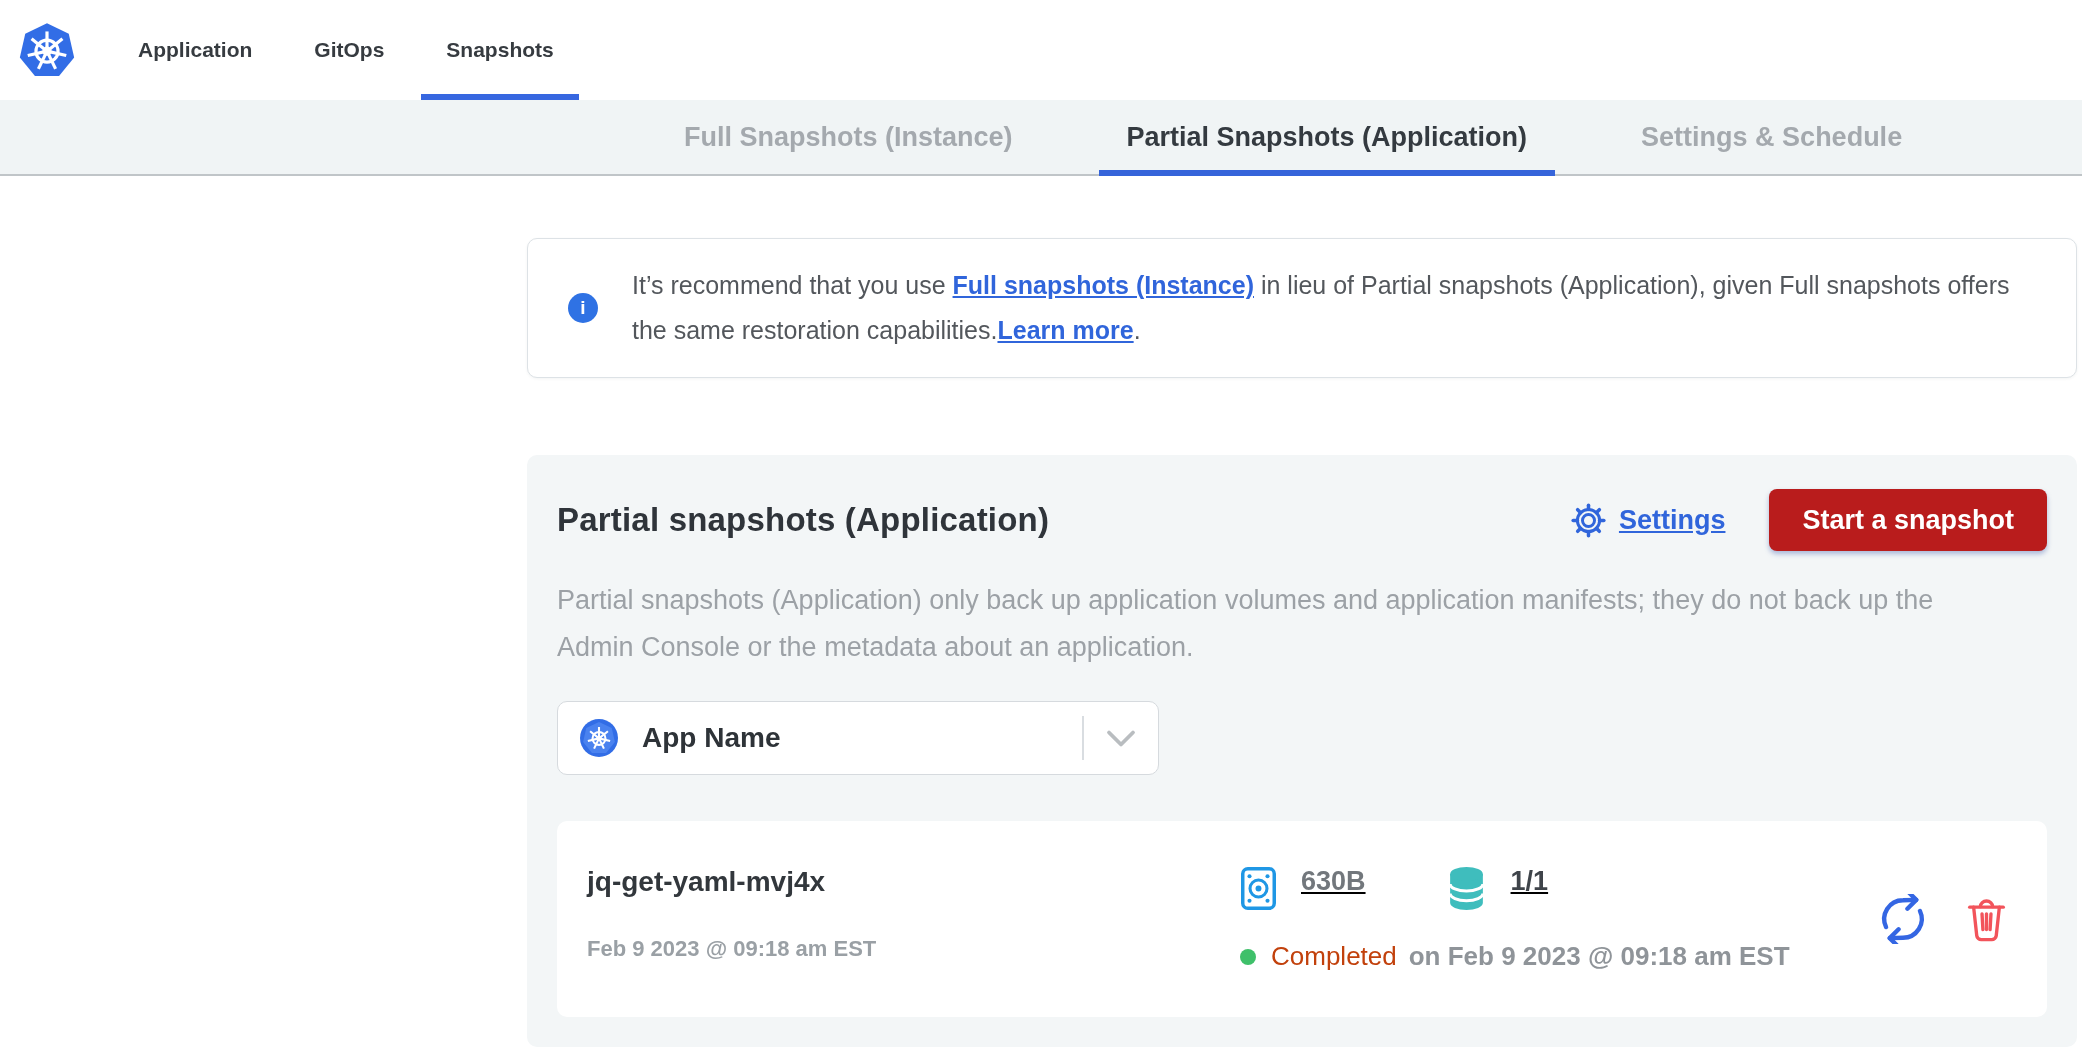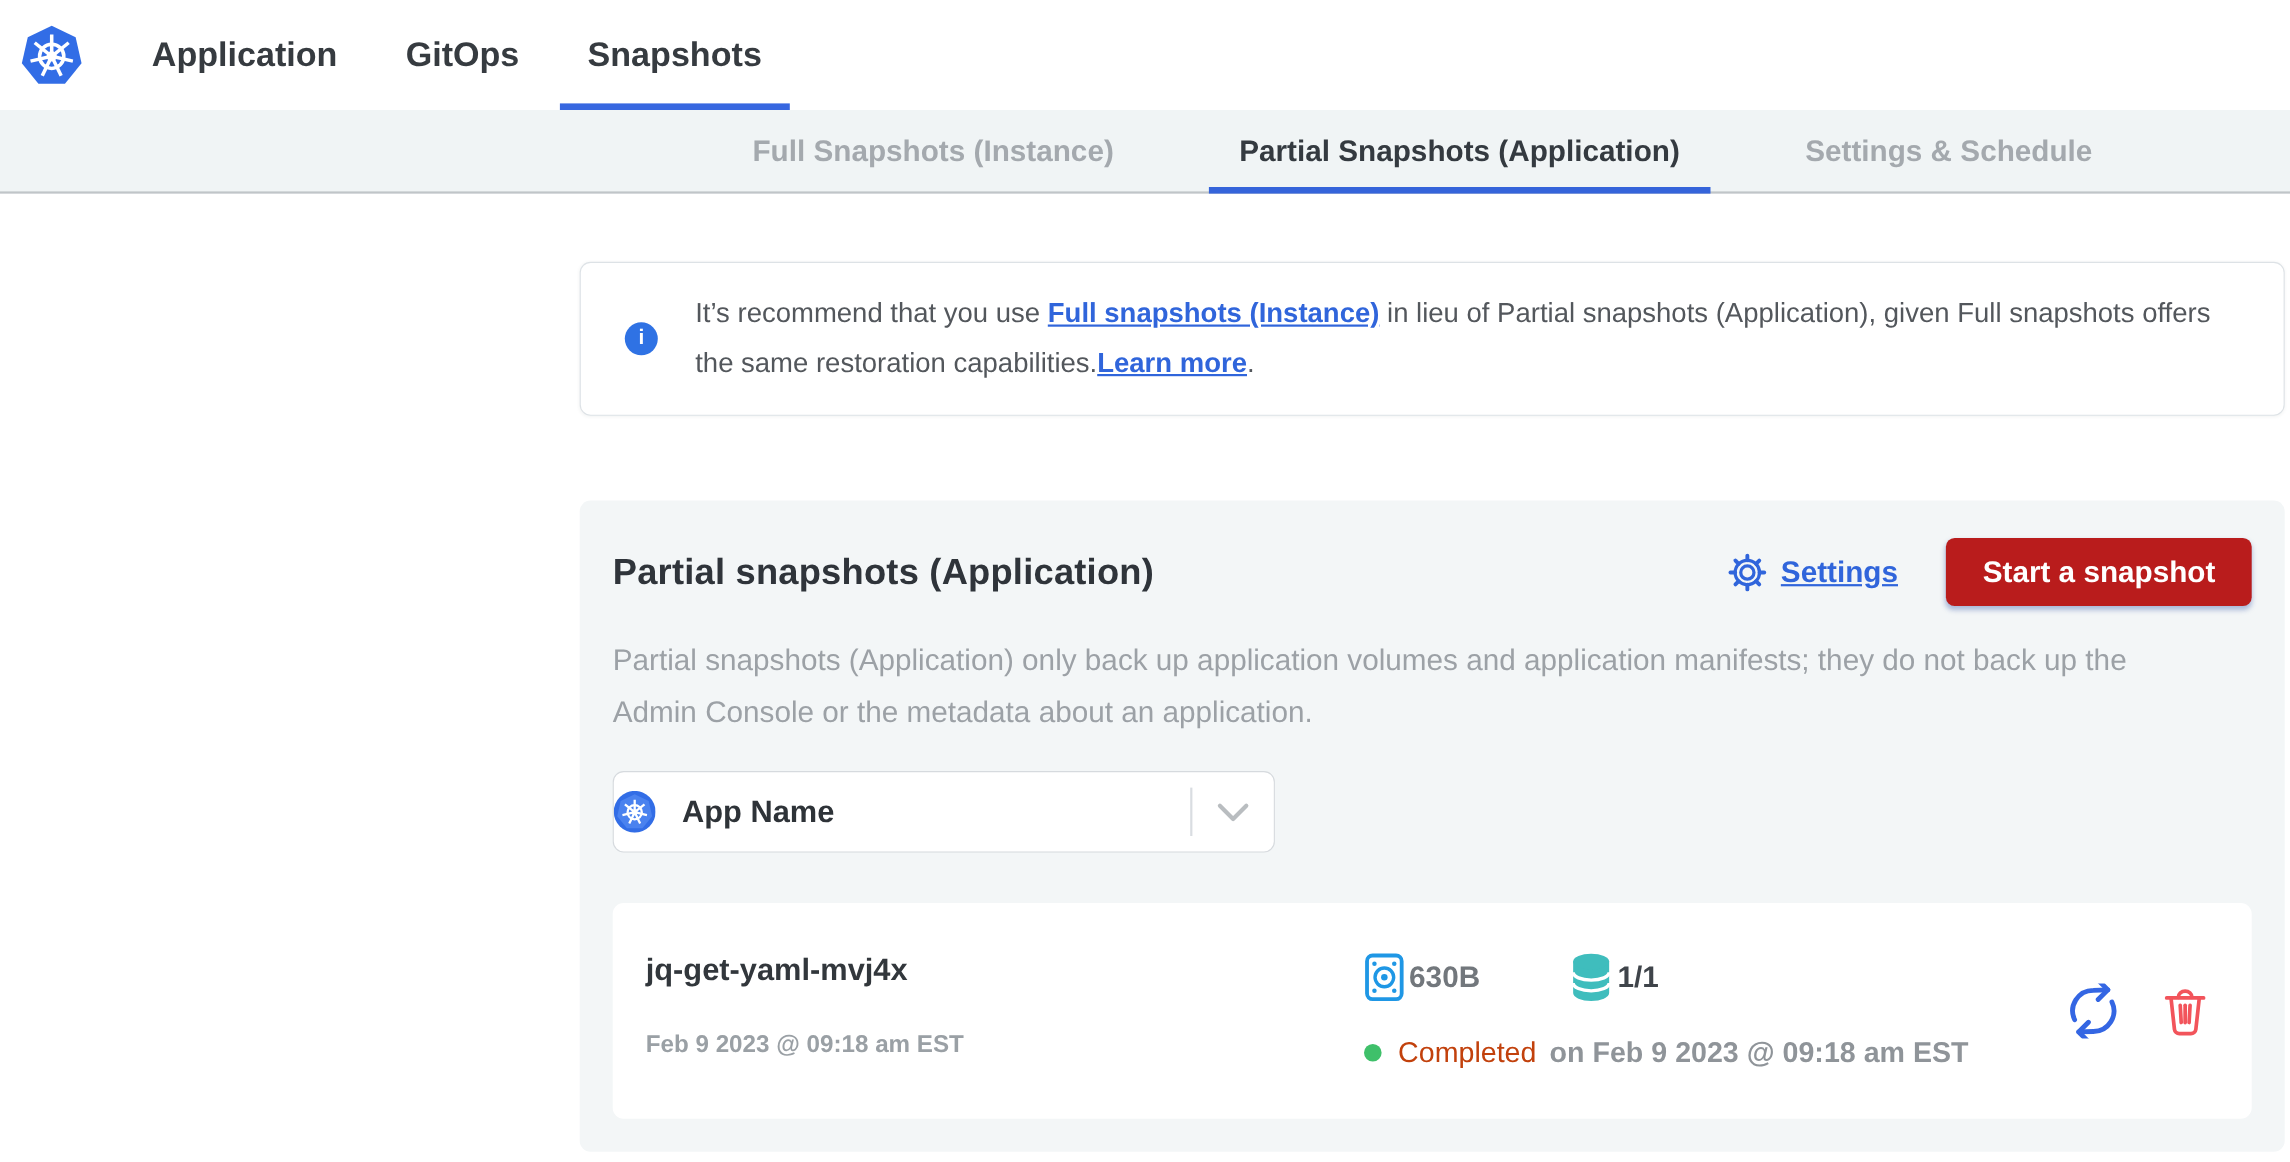--- a/index.html
+++ b/index.html
@@ -2,21 +2,21 @@
 <html><head>
 <meta charset="utf-8">
 <style>
   * { margin:0; padding:0; box-sizing:border-box; }
   html,body { width:2082px; height:1056px; background:#ffffff; font-family:"Liberation Sans", sans-serif; overflow:hidden; }
 
   
   .topnav { height:100px; background:#ffffff; display:flex; align-items:center; padding-left:18px; }
   .logo { width:58px; height:58px; margin-right:62px; flex:0 0 auto; }
   .topnav-tabs { display:flex; height:100%; align-items:stretch; gap:62px; }
-  .topnav-tab { display:flex; align-items:center; position:relative; font-size:31px; font-weight:700; color:#363b40; cursor:pointer; white-space:nowrap; }
+  .topnav-tab { display:flex; align-items:center; position:relative; font-size:21px; font-weight:700; color:#363b40; cursor:pointer; white-space:nowrap; }
   .topnav-tab.active::after { content:""; position:absolute; left:-25px; right:-25px; bottom:0; height:6px; background:#3767e0; }
 
   
   .subnav { height:76px; background:#f0f4f5; border-bottom:2px solid #c0c5c8; display:flex; align-items:stretch; padding-left:656px; }
   .subnav-tab { display:flex; align-items:center; position:relative; padding:0 28px; margin-right:58px; font-size:27px; font-weight:700; color:#a4a9ae; cursor:pointer; white-space:nowrap; }
   .subnav-tab.active { color:#343a40; }
   .subnav-tab.active::after { content:""; position:absolute; left:0; right:0; bottom:-2px; height:6px; background:#3564da; }
 
   
   .content { margin-left:527px; width:1550px; }
@@ -30,35 +30,35 @@
   .panel { margin-top:77px; background:#f3f6f7; border-radius:10px; padding:34px 30px 30px 30px; }
   .panel-head { display:flex; align-items:center; }
   .panel-title { font-size:33px; font-weight:700; color:#2f343a; letter-spacing:0.2px; }
   .panel-actions { margin-left:auto; display:flex; align-items:center; gap:44px; }
   .settings-link { display:flex; align-items:center; gap:12px; cursor:pointer; }
   .settings-link span { font-size:27px; }
   .btn-primary { height:62px; padding:0 33px; background:#b91c1c; border:none; border-radius:8px; color:#ffffff; font-size:27px; font-weight:700; font-family:"Liberation Sans", sans-serif; cursor:pointer; box-shadow:0 3px 5px rgba(35,70,160,0.35); }
 
   .panel-desc { margin-top:26px; font-size:27px; line-height:47px; color:#9ca1a6; max-width:1430px; }
 
-  .app-select { margin-top:30px; width:602px; height:74px; background:#ffffff; border:1px solid #d6dade; border-radius:10px; display:flex; align-items:center; cursor:pointer; }
+  .app-select { margin-top:30px; width:602px; height:74px; background:#ffffff; border:1px solid #d6dade; border-radius:10px; display:flex; align-items:center; padding-left:22px; cursor:pointer; }
   .app-select .k8s-dot { width:38px; height:38px; flex:0 0 auto; }
   .app-select-label { margin-left:24px; font-size:28px; font-weight:700; color:#2e3338; }
   .app-select-right { margin-left:auto; display:flex; align-items:center; height:100%; }
   .app-select-divider { width:2px; height:44px; background:#d9dde1; }
   .app-select-caret { width:74px; display:flex; align-items:center; justify-content:center; }
 
   
   .snap-row { margin-top:46px; background:#ffffff; border-radius:10px; padding:45px 40px 45px 30px; display:flex; align-items:flex-start; }
   .snap-left { width:653px; }
   .snap-name { font-size:28px; font-weight:700; color:#32373c; }
   .snap-date { margin-top:38px; font-size:22px; font-weight:700; color:#9aa0a5; }
   .snap-mid { display:flex; flex-direction:column; }
   .metrics { display:flex; align-items:center; gap:80px; }
-  .metric { display:flex; align-items:center; gap:4px; }
+  .metric { display:flex; gap:24px;text-decoration:underline; }
   .metric-label { font-size:27px; font-weight:700; }
   .metric-size { color:#72777c; }
   .metric-vol { color:#3f444a; }
   .status-line { margin-top:30px; display:flex; align-items:center; }
   .status-dot { width:16px; height:16px; border-radius:50%; background:#3fc06a; }
   .status-word { margin-left:15px; font-size:26px; color:#c2410c; }
   .status-when { margin-left:12px; font-size:26px; font-weight:700; color:#8f9499; }
   .snap-actions { margin-left:auto; display:flex; align-items:center; gap:38px; align-self:center; }
   .icon-btn { background:none; border:none; padding:0; cursor:pointer; line-height:0; }
 </style>

